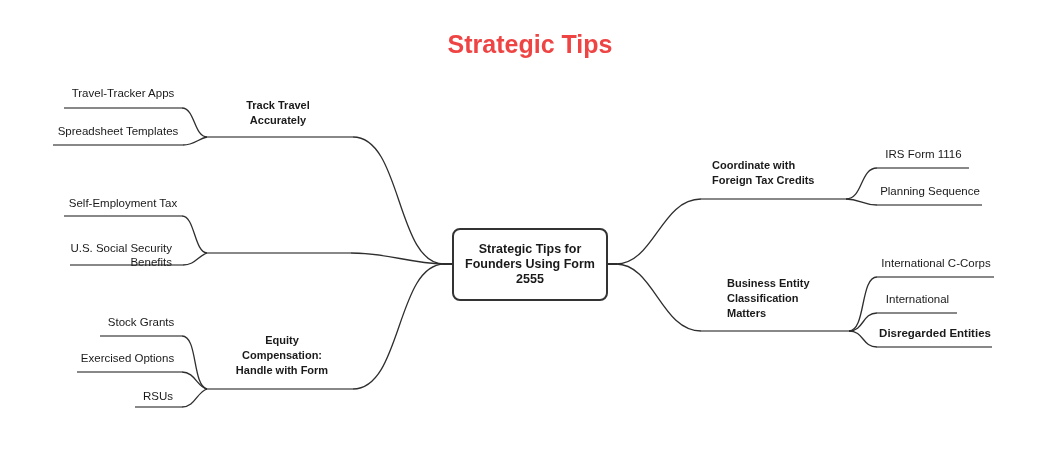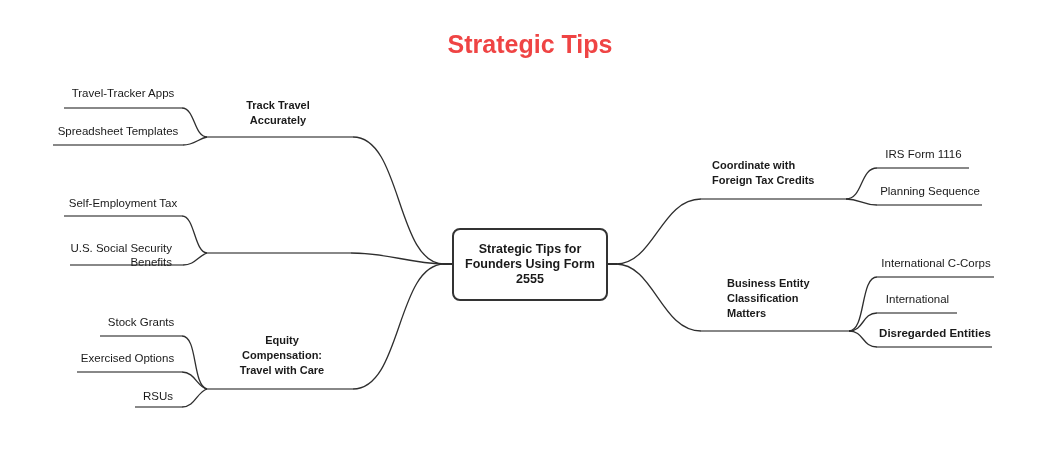--- a/index.html
+++ b/index.html
@@ -120,21 +120,21 @@
 Accurately</div>
   <div class="lbl" style="left:63px; top:86px; width:120px;">Travel-Tracker Apps</div>
   <div class="lbl" style="left:51px; top:124px; width:134px;">Spreadsheet Templates</div>
 
   <div class="lbl" style="left:63px; top:196px; width:120px;">Self-Employment Tax</div>
   <div class="lbl right-align" style="left:52px; top:229px; width:120px;">U.S. Social Security
 Benefits</div>
 
   <div class="branch-lbl" style="left:222px; top:333px; width:120px;">Equity
 Compensation:
-Travel with Care</div>
+Handle with Form</div>
   <div class="lbl" style="left:98px; top:315px; width:86px;">Stock Grants</div>
   <div class="lbl" style="left:70px; top:351px; width:115px;">Exercised Options</div>
   <div class="lbl" style="left:133px; top:389px; width:50px;">RSUs</div>
 
   <div class="branch-lbl left-align" style="left:712px; top:158px; width:135px;">Coordinate with
 Foreign Tax Credits</div>
   <div class="lbl" style="left:877px; top:147px; width:93px;">IRS Form 1116</div>
   <div class="lbl" style="left:877px; top:184px; width:106px;">Planning Sequence</div>
 
   <div class="branch-lbl left-align" style="left:727px; top:276px; width:110px;">Business Entity

